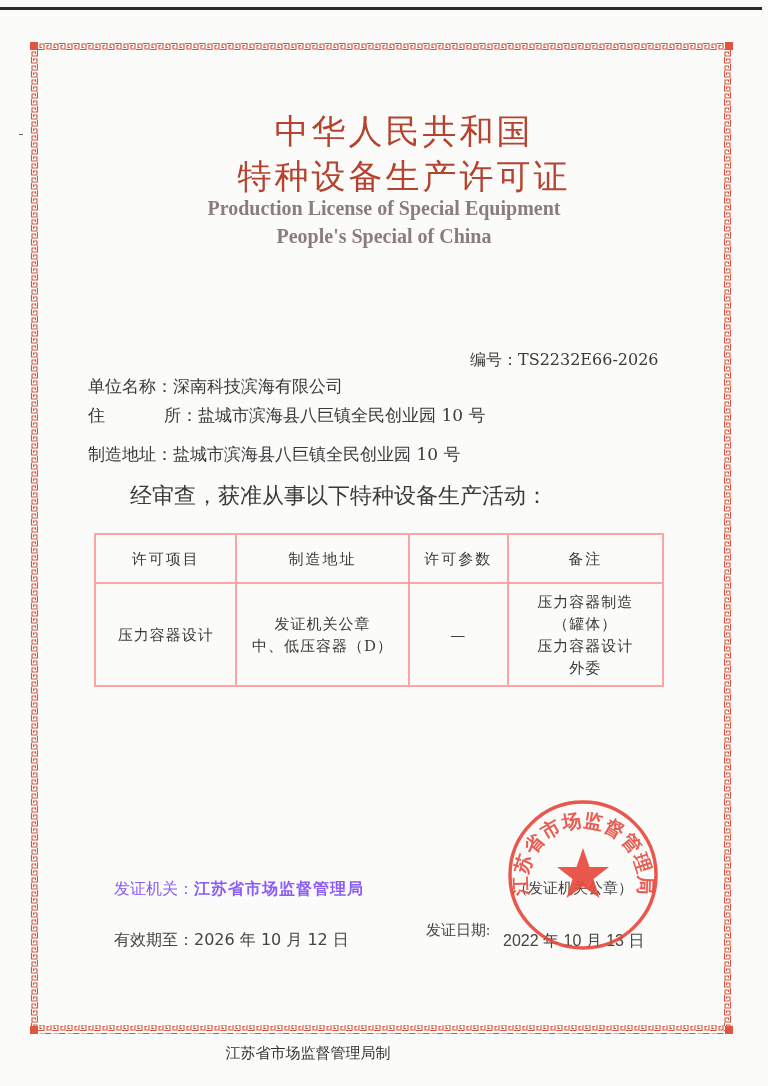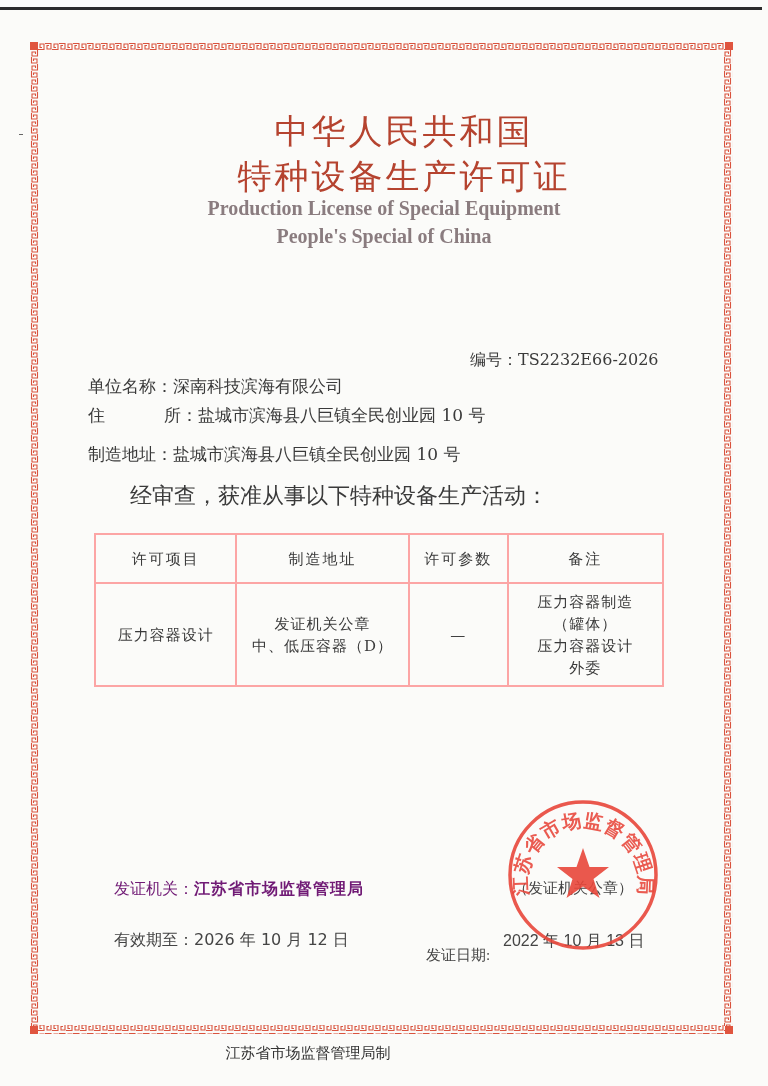--- a/index.html
+++ b/index.html
@@ -65,32 +65,31 @@
   table.permits td, table.permits th {
     border: 2px solid #fca5a5; text-align: center; font-weight: normal;
     padding: 0; line-height: 22px;
   }
   table.permits { border: 2px solid #4a4a4a; }
   table.permits th { height: 47px; letter-spacing: 2px; }
   table.permits td { height: 101px; letter-spacing: 1px; }
   .c1 { width: 141px; } .c2 { width: 172px; } .c3 { width: 98px; } .c4 { width: 155px; }
 
   .issuer {
-    position: absolute; left: 114px; top: 879px; font-size: 16px; color: #701a75;
+    position: absolute; left: 114px; top: 879px; font-size: 16px; color: #8b5cf6;
     font-family: "DejaVu Sans", "Liberation Sans", sans-serif;
   }
   .issuer .val { font-weight: bold; letter-spacing: 1px; }
   .valid {
     position: absolute; left: 114px; top: 930px; font-size: 16px; color: #444;
     font-family: "DejaVu Sans", "Liberation Sans", sans-serif;
   }
   .issue-date-label {
     position: absolute; left: 426px; top: 921px; font-size: 15px; color: #444;
     font-family: Liberation Serif, serif;
-    margin-top: 25px;
   }
   .issue-date-val {
     position: absolute; left: 503px; top: 931px; font-size: 16px; color: #444;
     font-family: Liberation Sans, sans-serif;
   }
   .seal-note {
     position: absolute; left: 513px; top: 879px; font-size: 15px; color: #444;
     font-family: "DejaVu Sans", "Liberation Sans", sans-serif;
   }
   .stamp {

